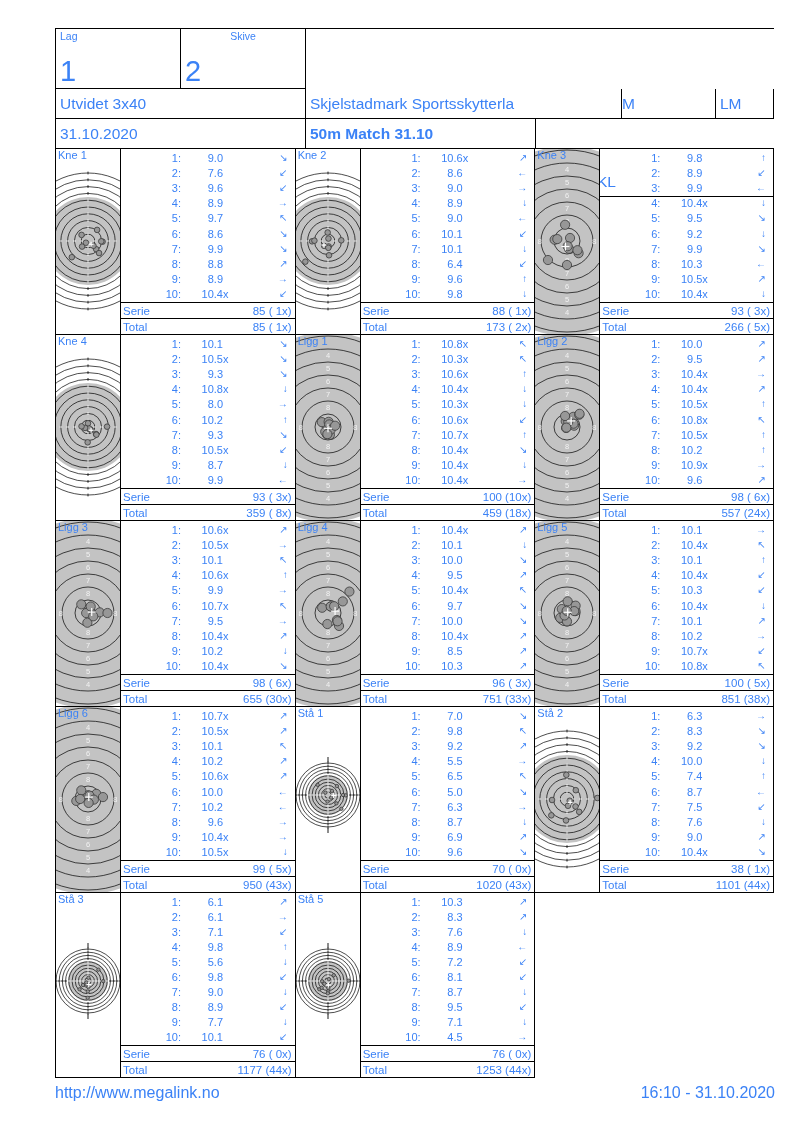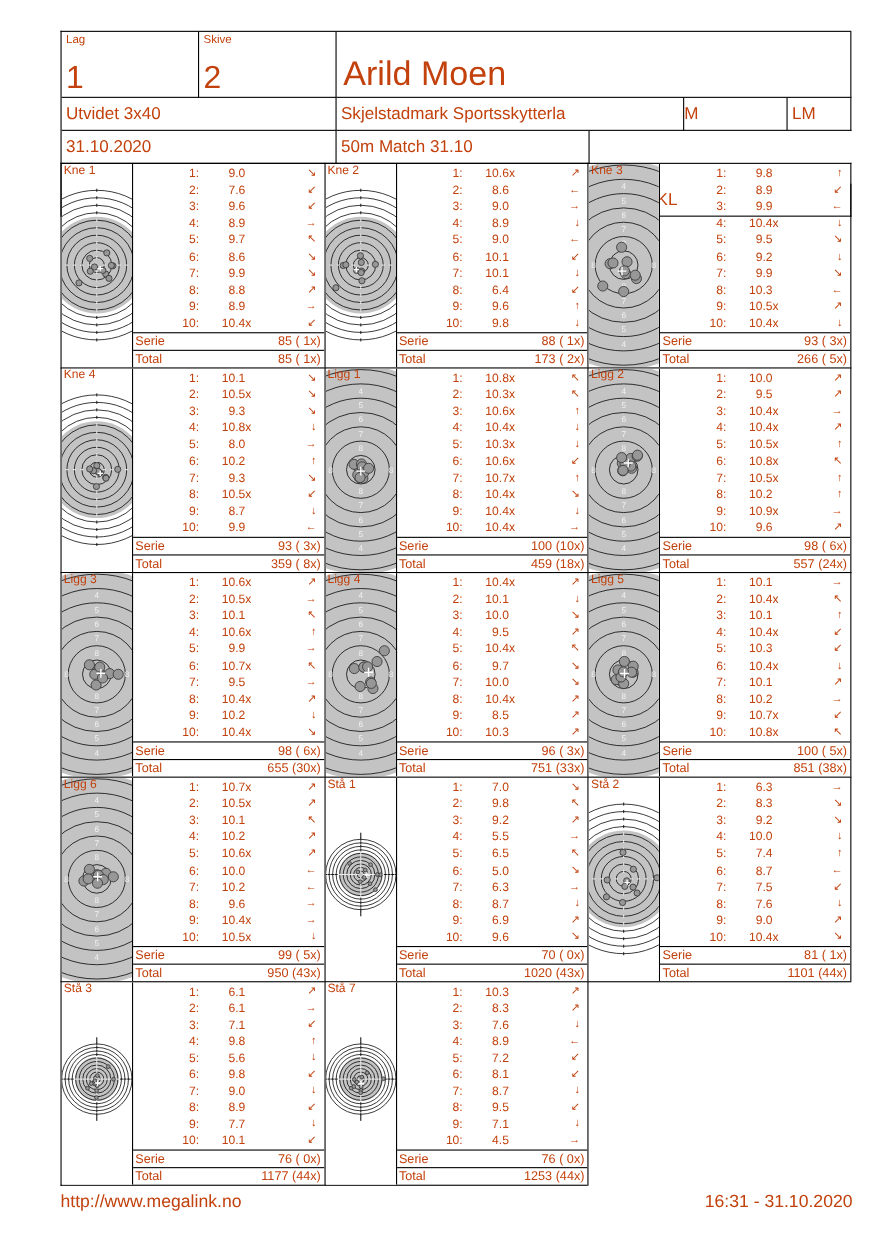--- a/index.html
+++ b/index.html
@@ -1,17 +1,17 @@
 <!DOCTYPE html>
 <html><head>
 <meta charset="utf-8">
 <style>
   html,body{margin:0;padding:0;background:#fff;}
   .page{position:relative;width:800px;height:1130px;background:#fff;
-        font-family:"Liberation Sans","DejaVu Sans",sans-serif;color:#c2410c;overflow:hidden;}
+        font-family:"Liberation Sans","DejaVu Sans",sans-serif;color:#3b82f6;overflow:hidden;}
   .abs{position:absolute;}
   
   .hdr{left:55px;top:28px;width:719px;border-left:1px solid #000;border-top:1px solid #000;box-sizing:border-box;}
   .hrow{display:flex;}
   .hcell{box-sizing:border-box;border-right:1px solid #000;border-bottom:1px solid #000;
          overflow:hidden;white-space:nowrap;padding:0 4px;position:relative;}
   .h1{height:60px;}
   .h2{height:30px;font-size:15.5px;line-height:29px;}
   .tag{font-size:10.5px;line-height:12px;display:block;padding-top:1px;}
   .bignum{font-size:29px;line-height:30px;display:block;position:absolute;bottom:2px;left:4px;}
@@ -48,47 +48,44 @@
 <body>
 
 <div class="page">
 
   <div class="abs hdr">
     <div class="hrow">
       <div class="hcell h1" style="width:125px;">
         <span class="tag">Lag</span>
         <span class="bignum">1</span>
       </div>
-      <div class="hcell h1" style="width:125px;">
+      <div class="hcell h1" style="width:125px;text-align:center;">
         <span class="tag">Skive</span>
         <span class="bignum">2</span>
-      </div>
-      <div class="hcell h1" style="flex:1;">
-        <span class="name">Arild Moen</span>
       </div>
     </div>
     <div class="hrow">
       <div class="hcell h2" style="width:250px;">
         <span>Utvidet 3x40</span>
       </div>
       <div class="hcell h2" style="width:315px;border-right:none;padding-right:0;">
         <span>Skjelstadmark Sportsskytterla</span>
       </div>
       <div class="hcell h2" style="width:95px;border-left:1px solid #000;padding-left:0;">
         <span>M</span>
       </div>
       <div class="hcell h2" style="flex:1;">
         <span>LM</span>
       </div>
     </div>
     <div class="hrow">
       <div class="hcell h2" style="width:250px;">
         <span>31.10.2020</span>
       </div>
-      <div class="hcell h2" style="width:230px;">
+      <div class="hcell h2" style="width:230px;font-weight:bold;">
         <span>50m Match 31.10</span>
       </div>
       <div class="hcell h2" style="flex:1;margin-top:48px;">
         <span>Lånke SKL</span>
       </div>
     </div>
   </div>
 
   <div class="abs grid" id="panel-grid">
       <div class="panel">
@@ -1586,21 +1583,21 @@
             </div>
             <div class="shot-row">
               <span class="sn">10:</span>
               <span class="sv">10.4</span>
               <span class="sx">x</span>
               <span class="sa">↘</span>
             </div>
           </div>
       <div class="sum-row">
         <span class="sum-label">Serie</span>
-        <span class="sum-value">81 ( 1x)</span>
+        <span class="sum-value">38 ( 1x)</span>
       </div>
       <div class="sum-row">
         <span class="sum-label">Total</span>
         <span class="sum-value">1101 (44x)</span>
       </div>
     </div>
   </div>
       <div class="panel row5">
     <div class="target-zone">
           <svg width="64" height="186" viewBox="0 0 64 186">
@@ -1814,21 +1811,21 @@
             <circle cx="23.31552" cy="96.21408" r="1.7" fill="#979797" stroke="#3a3a3a" stroke-width="0.8"></circle>
             <circle cx="25.66528" cy="94.80512" r="1.7" fill="#979797" stroke="#3a3a3a" stroke-width="0.8"></circle>
             <circle cx="32.3136" cy="95.04" r="1.7" fill="#979797" stroke="#3a3a3a" stroke-width="0.8"></circle>
             <circle cx="28.362239999999996" cy="90.69696" r="1.7" fill="#979797" stroke="#3a3a3a" stroke-width="0.8"></circle>
             <circle cx="31.8432" cy="100.3168" r="1.7" fill="#979797" stroke="#3a3a3a" stroke-width="0.8"></circle>
             <circle cx="52.6368" cy="87.6864" r="1.7" fill="#979797" stroke="#3a3a3a" stroke-width="0.8"></circle>
             <line x1="29.797632" y1="91.97660800000001" x2="34.797632" y2="91.97660800000001" stroke="#fff" stroke-width="1.2"></line>
             <line x1="32.297632" y1="89.47660800000001" x2="32.297632" y2="94.47660800000001" stroke="#fff" stroke-width="1.2"></line>
           </svg>
         </div>
-    <div class="panel-title">Stå 7</div>
+    <div class="panel-title">Stå 5</div>
     <div class="list-zone">
       <div class="shots">
             <div class="shot-row">
               <span class="sn">1:</span>
               <span class="sv">10.3</span>
               <span class="sx"></span>
               <span class="sa">↗</span>
             </div>
             <div class="shot-row">
               <span class="sn">2:</span>
@@ -1892,14 +1889,14 @@
       <div class="sum-row">
         <span class="sum-label">Total</span>
         <span class="sum-value">1253 (44x)</span>
       </div>
     </div>
   </div>
       <div class="panel empty"></div>
     </div>
 
   <div class="abs foot foot-left">http://www.megalink.no</div>
-  <div class="abs foot foot-right">16:31 - 31.10.2020</div>
+  <div class="abs foot foot-right">16:10 - 31.10.2020</div>
 </div>
 
 </body></html>

